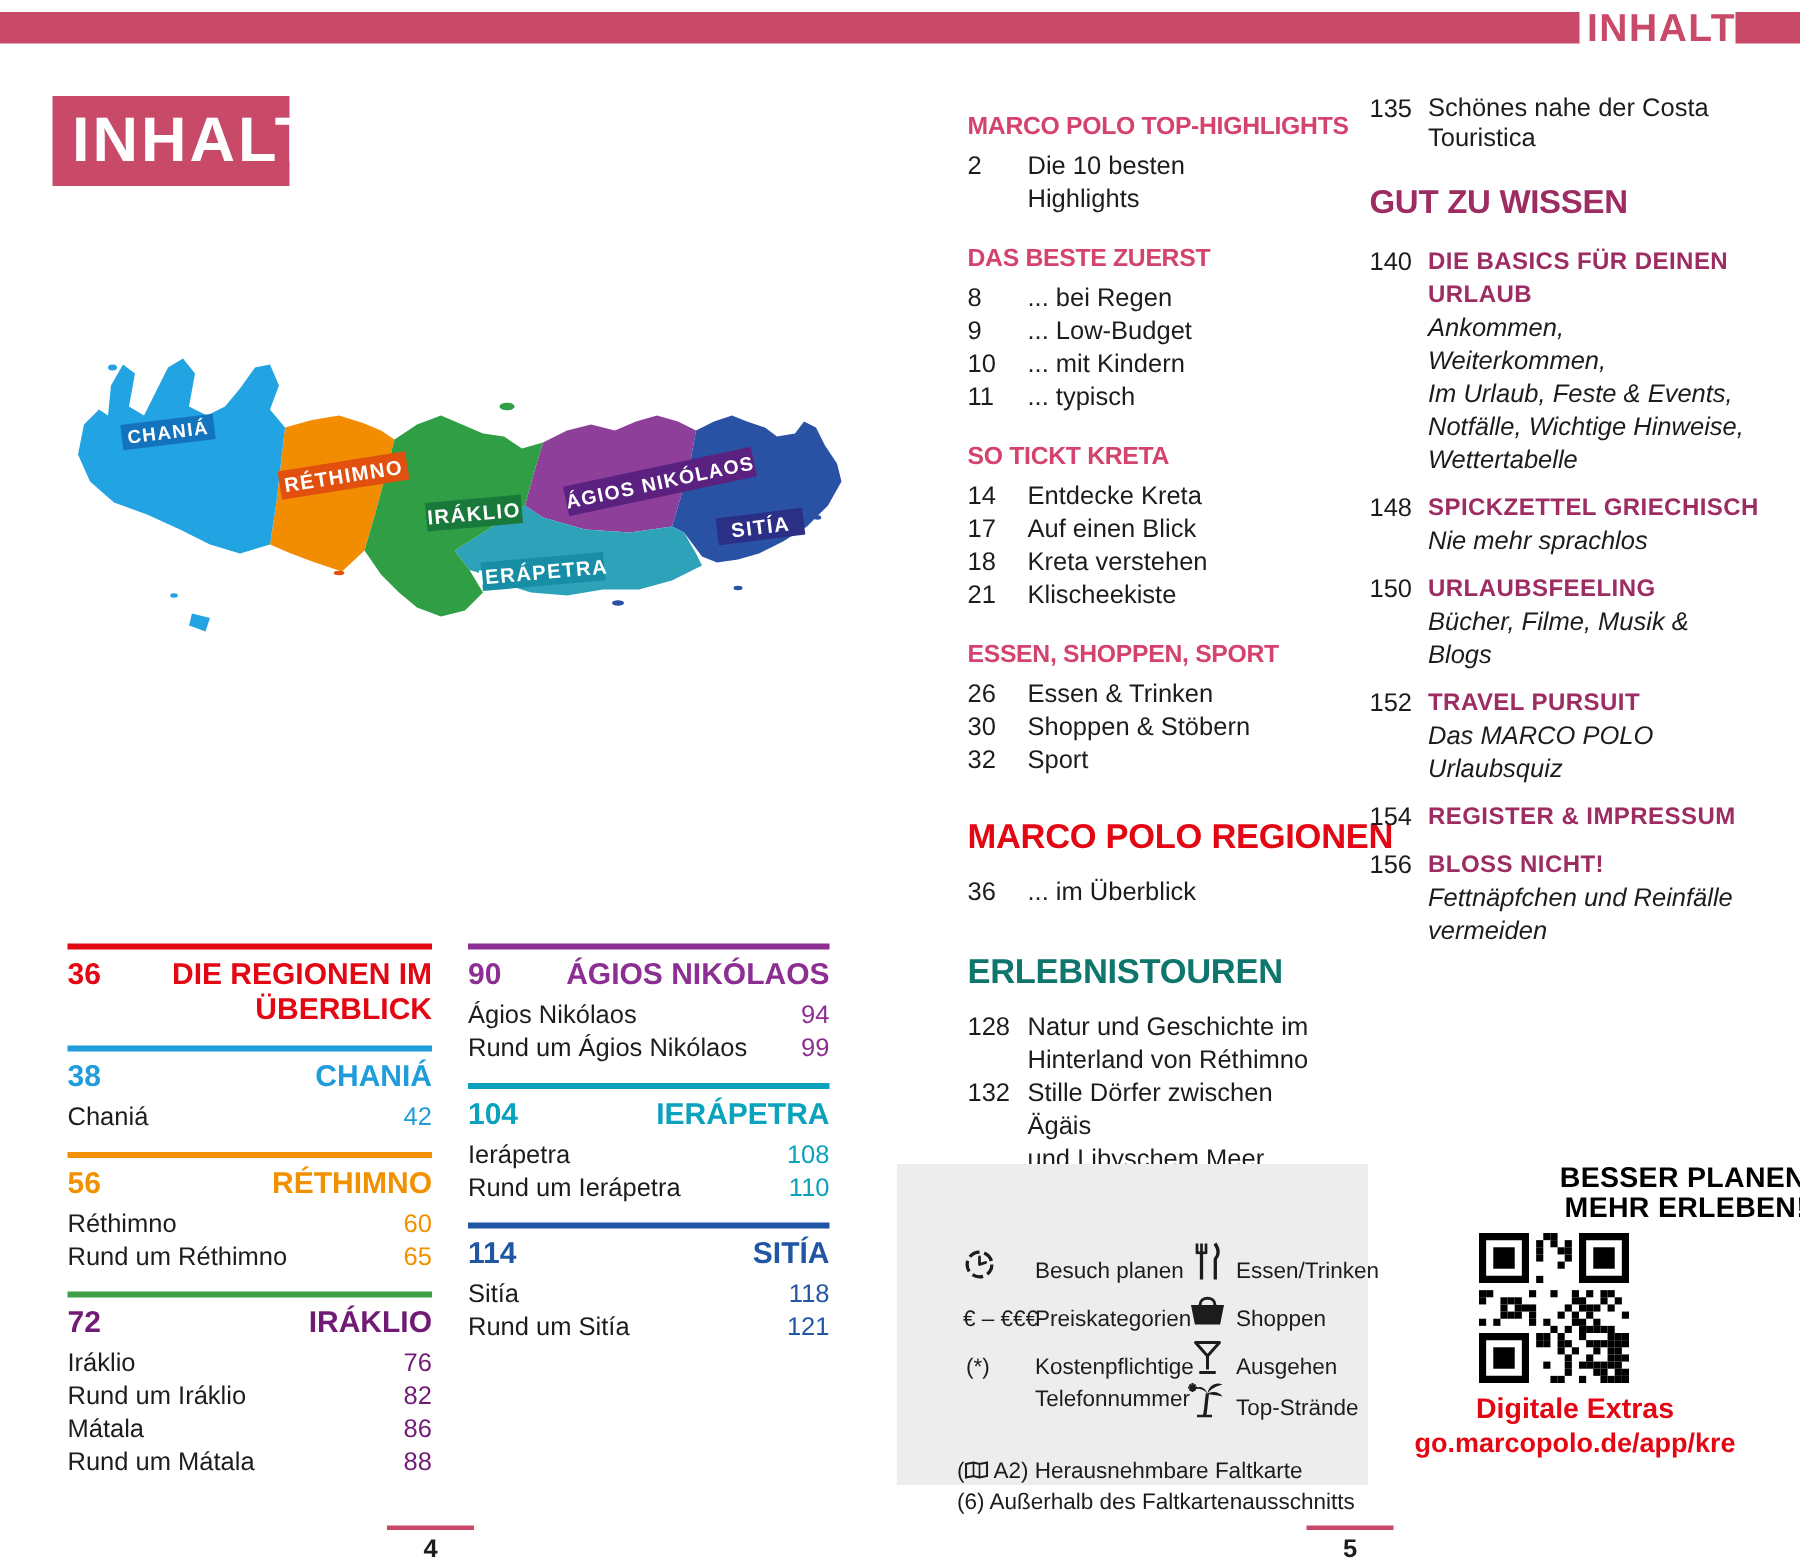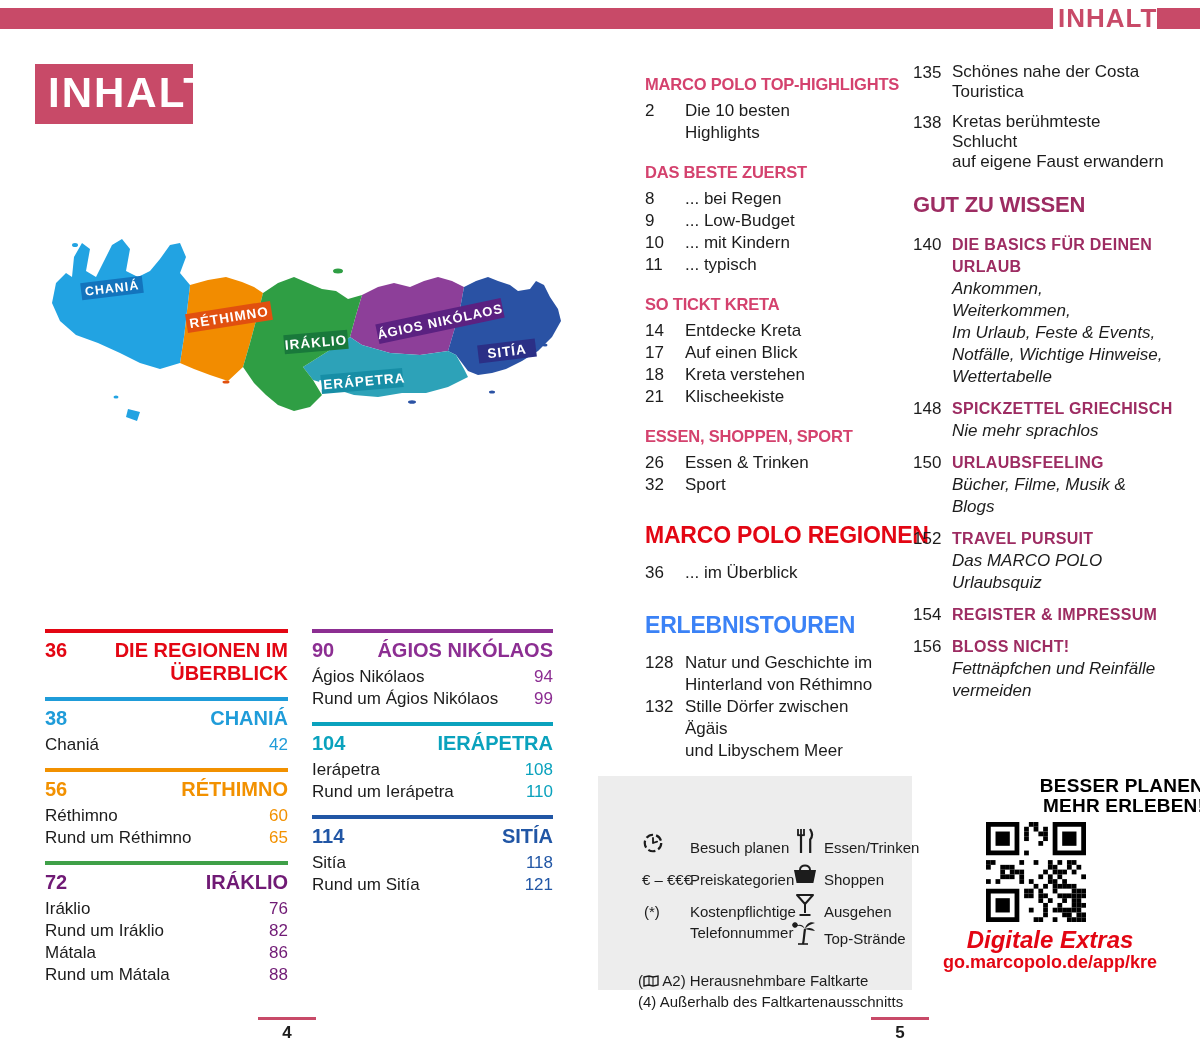--- a/index.html
+++ b/index.html
@@ -39,21 +39,21 @@
   #mid{position:absolute;left:645px;top:74px;width:236px;font-size:17px;}
   .m-h{font-size:16.5px;font-weight:700;color:#d4426e;letter-spacing:-0.2px;margin:0 0 6px 0;
         line-height:20px;white-space:nowrap;}
   .m-sec{margin-bottom:18px;}
   .m-row{display:flex;line-height:22px;}
   .m-num{width:40px;flex:none;}
   .m-line{display:block;}
   .m-big{font-size:23px;font-weight:800;letter-spacing:-0.2px;line-height:26px;
         margin:26px 0 14px 0;white-space:nowrap;}
   .m-big.red{color:#e30613;margin-top:26px;}
-  .m-big.green{color:#3b82f6;margin-top:28px;}
+  .m-big.green{color:#0f766e;margin-top:28px;}
   
   #rcol{position:absolute;left:913px;top:62px;width:252px;font-size:17px;}
   .r-h{font-size:22px;font-weight:800;color:#9d2c62;letter-spacing:-0.2px;line-height:26px;
         margin:20px 0 16px 0;}
   .r-entry{display:flex;margin-bottom:10px;}
   .r-num{width:39px;flex:none;line-height:22px;}
   .r-title{font-size:16px;font-weight:700;color:#9d2c62;letter-spacing:0.3px;line-height:22px;
         white-space:nowrap;}
   .r-desc{font-style:italic;line-height:22px;}
   .r-desc span{display:block;}
@@ -61,21 +61,21 @@
   .lg{position:absolute;left:598px;top:776px;width:314px;height:214px;background:#ededed;
         font-size:15px;}
   .lg .it{position:absolute;margin-top:44px;}
   .lg-lbl{line-height:21px;}
   
   .promo-head{position:absolute;left:960px;top:776px;width:244px;text-align:right;
         color:#000000;font-size:19px;font-weight:800;line-height:20px;letter-spacing:0.2px;}
   .qr{position:absolute;left:986px;top:822px;width:100px;height:100px;}
   .promo-cap{position:absolute;left:928px;top:929px;width:244px;text-align:center;
         color:#e30613;font-weight:800;line-height:22px;}
-  .promo-cap .t1{font-size:24px;font-style:italic;}
+  .promo-cap .t1{font-size:19px;}
   .promo-cap .t2{font-size:18px;}
   
   .f-rule{position:absolute;top:1017px;width:58px;height:3px;background:#c84a68;}
   .f-num{position:absolute;top:1023px;width:58px;text-align:center;font-size:17px;font-weight:700;}
 </style>
 </head>
 <body>
 
 <div class="page">
 
@@ -284,20 +284,24 @@
           <span class="m-line">Klischeekiste</span>
         </div>
     </div>
     <div class="m-sec">
       <div class="m-h">ESSEN, SHOPPEN, SPORT</div>
       <div class="m-row">
           <span class="m-num">26</span>
           <span class="m-line">Essen &amp; Trinken</span>
         </div>
       <div class="m-row">
+          <span class="m-num">30</span>
+          <span class="m-line">Shoppen &amp; Stöbern</span>
+        </div>
+      <div class="m-row">
           <span class="m-num">32</span>
           <span class="m-line">Sport</span>
         </div>
     </div>
     <div class="m-big red">MARCO POLO REGIONEN</div>
     <div class="m-row">
         <span class="m-num">36</span>
         <span class="m-line">... im Überblick</span>
       </div>
     <div class="m-big green">ERLEBNISTOUREN</div>
@@ -316,27 +320,20 @@
         </span>
       </div>
   </div>
 
   <div id="rcol">
     <div class="r-entry">
         <span class="r-num">135</span>
         <span>
           <span class="m-line">Schönes nahe der Costa</span>
           <span class="m-line">Touristica</span>
-        </span>
-      </div>
-    <div class="r-entry">
-        <span class="r-num">138</span>
-        <span>
-          <span class="m-line">Kretas berühmteste Schlucht</span>
-          <span class="m-line">auf eigene Faust erwandern</span>
         </span>
       </div>
     <div class="r-h">GUT ZU WISSEN</div>
     <div class="r-entry">
       <span class="r-num">140</span>
       <span><span class="r-title"><span class="m-line">DIE BASICS FÜR DEINEN</span><span class="m-line">URLAUB</span></span>
         <span class="r-desc"><span>Ankommen, Weiterkommen,</span><span>Im Urlaub, Feste &amp; Events,</span><span>Notfälle, Wichtige Hinweise,</span><span>Wettertabelle</span></span></span>
     </div>
     <div class="r-entry">
       <span class="r-num">148</span>
@@ -410,21 +407,21 @@
           <path d="M16,9 C12,5 8,5 5,8 C9,3 14,4 16,9 C17,3 22,1 26,3 C22,4 18,6 16,9 C20,7 24,8 26,11 C22,10 18,10 16,9 Z" fill="#1c1c1c"></path>
           <path d="M9,24 h10" stroke="#1c1c1c" stroke-width="1.6"></path>
         </svg>
     </span>
     <span class="it lg-lbl" style="left:226px;top:108px">Top-Strände</span>
 
     <span class="it lg-lbl" style="left:40px;top:150px"><span>(</span><svg width="16" height="12" viewBox="0 0 16 12" style="vertical-align:-1px">
           <path d="M1,2 L6,1 L10,2 L15,1 V10 L10,11 L6,10 L1,11 Z" fill="none" stroke="#1c1c1c" stroke-width="1.4"></path>
           <path d="M6,1 V10 M10,2 V11" stroke="#1c1c1c" stroke-width="1.1"></path>
         </svg> <span>A2) Herausnehmbare Faltkarte</span></span>
-    <span class="it lg-lbl" style="left:40px;top:171px">(4) Außerhalb des Faltkartenausschnitts</span>
+    <span class="it lg-lbl" style="left:40px;top:171px">(6) Außerhalb des Faltkartenausschnitts</span>
   </div>
 
   <div class="promo-head">
     <span style="display:block">BESSER PLANEN</span>
     <span style="display:block">MEHR ERLEBEN!</span>
   </div>
   <svg class="qr" id="qr" viewBox="0 0 105 105" fill="#000">
       <rect x="45" y="0" width="5" height="5"></rect>
       <rect x="50" y="0" width="5" height="5"></rect>
       <rect x="40" y="5" width="5" height="5"></rect>

